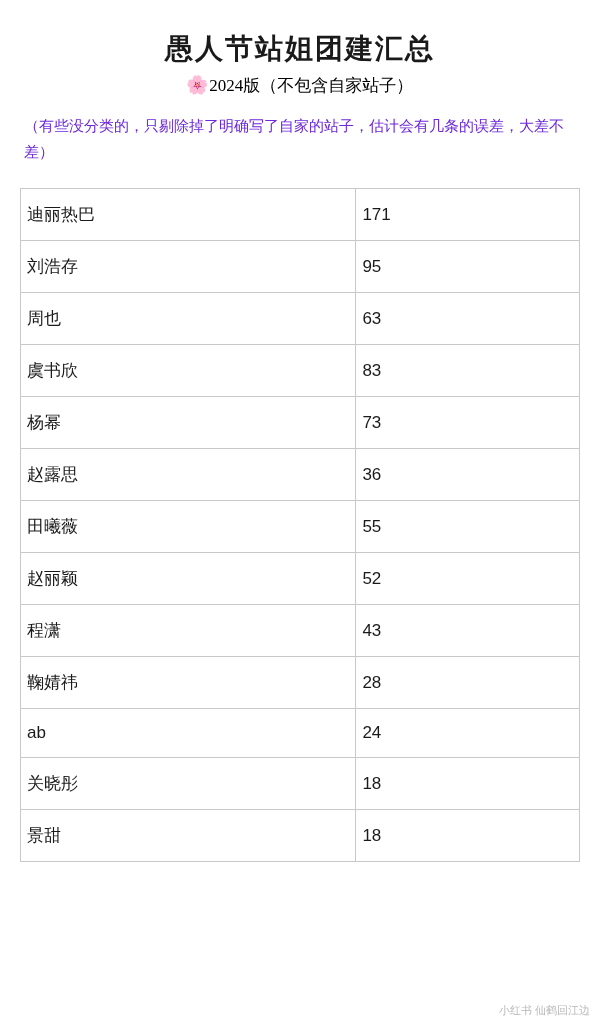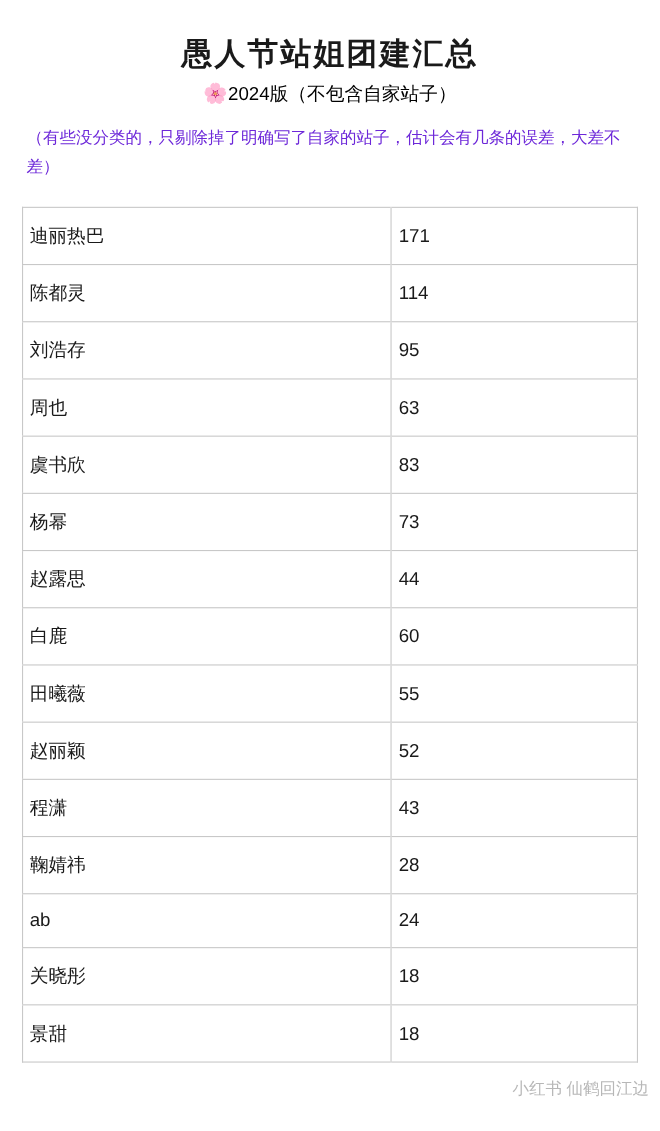--- a/index.html
+++ b/index.html
@@ -12,20 +12,21 @@
       width: 600px;
       min-height: 1028px;
       background-color: #ffffff;
       font-family: "PingFang SC", "Microsoft YaHei", "SimHei", sans-serif;
       padding: 30px 20px 40px 20px;
     }
 
     .header {
       text-align: center;
       margin-bottom: 16px;
+      font-family: Liberation Serif, serif;
     }
 
     .main-title {
       font-size: 28px;
       font-weight: bold;
       color: #1a1a1a;
       margin-bottom: 6px;
       letter-spacing: 2px;
     }
 
@@ -76,23 +77,23 @@
     .data-table td.name-col {
       width: 60%;
     }
 
     .data-table td.count-col {
       width: 40%;
     }
 
     .watermark {
       position: fixed;
-      bottom: 28px;
+      bottom: 10px;
       right: 10px;
-      font-size: 15px;
+      font-size: 11px;
       color: #999;
       opacity: 0.7;
     }
   </style>
 </head>
 <body>
 
 <div class="header">
   <div class="main-title">愚人节站姐团建汇总</div>
   <div class="sub-title">
@@ -102,46 +103,38 @@
 
 <div class="description">（有些没分类的，只剔除掉了明确写了自家的站子，估计会有几条的误差，大差不差）</div>
 
 <table class="data-table">
   <tbody id="table-body">
   <tr>
         <td class="name-col">迪丽热巴</td>
         <td class="count-col">171</td>
       </tr>
       <tr>
-        <td class="name-col">陈都灵</td>
-        <td class="count-col">114</td>
-      </tr>
-      <tr>
         <td class="name-col">刘浩存</td>
         <td class="count-col">95</td>
       </tr>
       <tr>
         <td class="name-col">周也</td>
         <td class="count-col">63</td>
       </tr>
       <tr>
         <td class="name-col">虞书欣</td>
         <td class="count-col">83</td>
       </tr>
       <tr>
         <td class="name-col">杨幂</td>
         <td class="count-col">73</td>
       </tr>
       <tr>
         <td class="name-col">赵露思</td>
-        <td class="count-col">44</td>
-      </tr>
-      <tr>
-        <td class="name-col">白鹿</td>
-        <td class="count-col">60</td>
+        <td class="count-col">36</td>
       </tr>
       <tr>
         <td class="name-col">田曦薇</td>
         <td class="count-col">55</td>
       </tr>
       <tr>
         <td class="name-col">赵丽颖</td>
         <td class="count-col">52</td>
       </tr>
       <tr>

